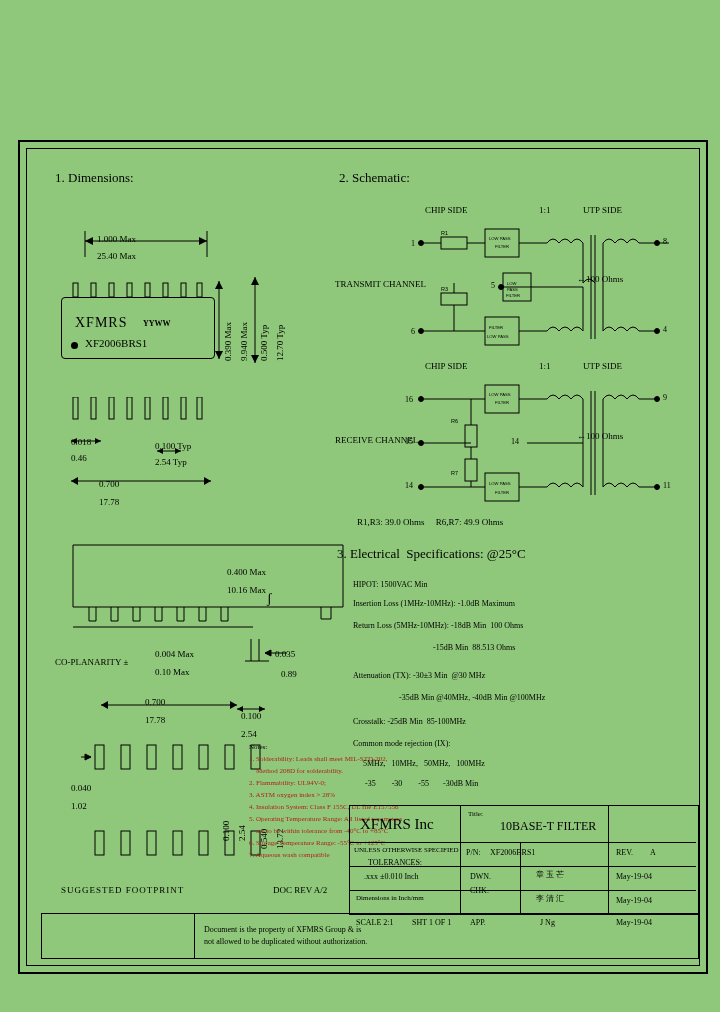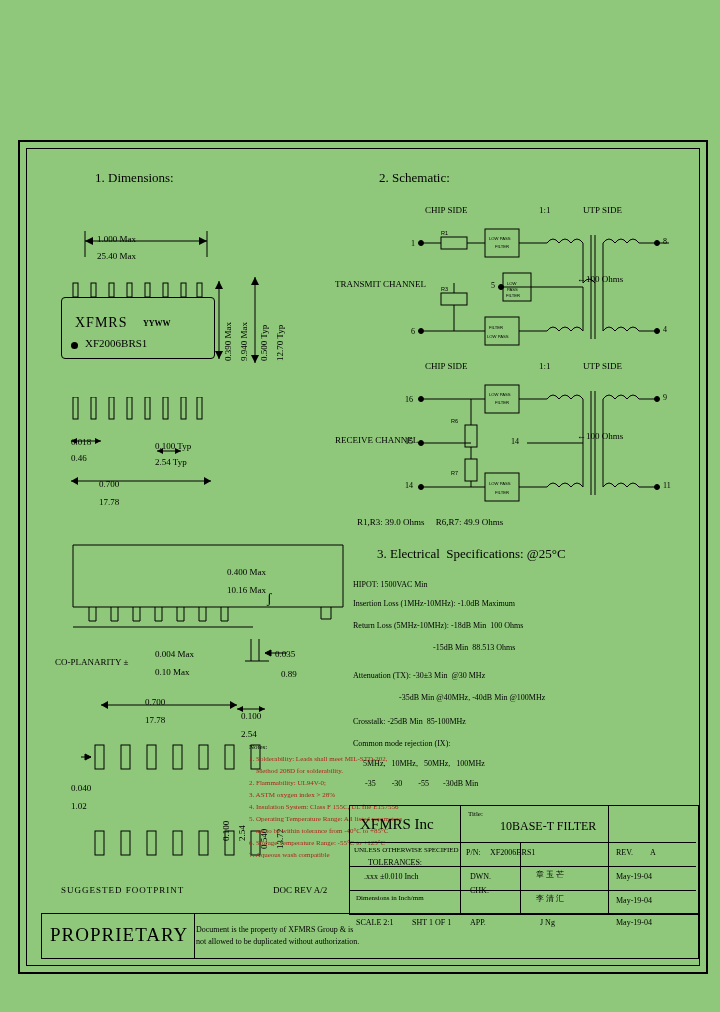--- a/index.html
+++ b/index.html
@@ -19,21 +19,21 @@
   }
   .inner{
     position:absolute;left:6px;top:6px;right:6px;bottom:6px;
     border:1px solid #000;
   }
   .abs{position:absolute;}
   .t{font-size:11px;line-height:1.15;white-space:pre;}
   .t9{font-size:9px;line-height:1.2;white-space:pre;}
   .t8{font-size:8px;line-height:1.25;white-space:pre;}
   .t7{font-size:7px;line-height:1.3;white-space:pre;}
-  .hdr{font-size:13px;font-weight:normal;margin-left:40px;}
+  .hdr{font-size:13px;font-weight:normal;}
   .ln{position:absolute;background:#000;}
   .hln{height:1px;}
   .vln{width:1px;}
   .box{position:absolute;border:1px solid #000;}
   svg{display:block;}
   .rot90{transform:rotate(-90deg);transform-origin:0 0;}
 </style>
 </head>
 <body>
 
@@ -401,20 +401,19 @@
       <div class="abs t8" style="left:266px;top:112px;">May-19-04</div>
 
       <div class="abs t8" style="left:6px;top:112px;">SCALE 2:1</div>
       <div class="abs t8" style="left:62px;top:112px;">SHT 1 OF 1</div>
     </div>
 
     <div class="ln hln" style="left:322px;top:764px;width:348px;"></div>
 
     <div class="box" style="left:14px;top:764px;width:656px;height:44px;">
       <div class="abs" style="left:0;top:0;width:1px;height:44px;"></div>
-      <div class="abs t" style="left:8px;top:10px;font-size:19px;letter-spacing:1px;">PROPRIETARY</div>
       <div class="ln vln" style="left:152px;top:0;height:44px;"></div>
-      <div class="abs t8" style="left:154px;top:10px;line-height:1.5;">Document is the property of XFMRS Group &amp; is
+      <div class="abs t8" style="left:162px;top:10px;line-height:1.5;">Document is the property of XFMRS Group &amp; is
 not allowed to be duplicated without authorization.</div>
     </div>
 
   </div>
 </div>
 
 </body></html>

